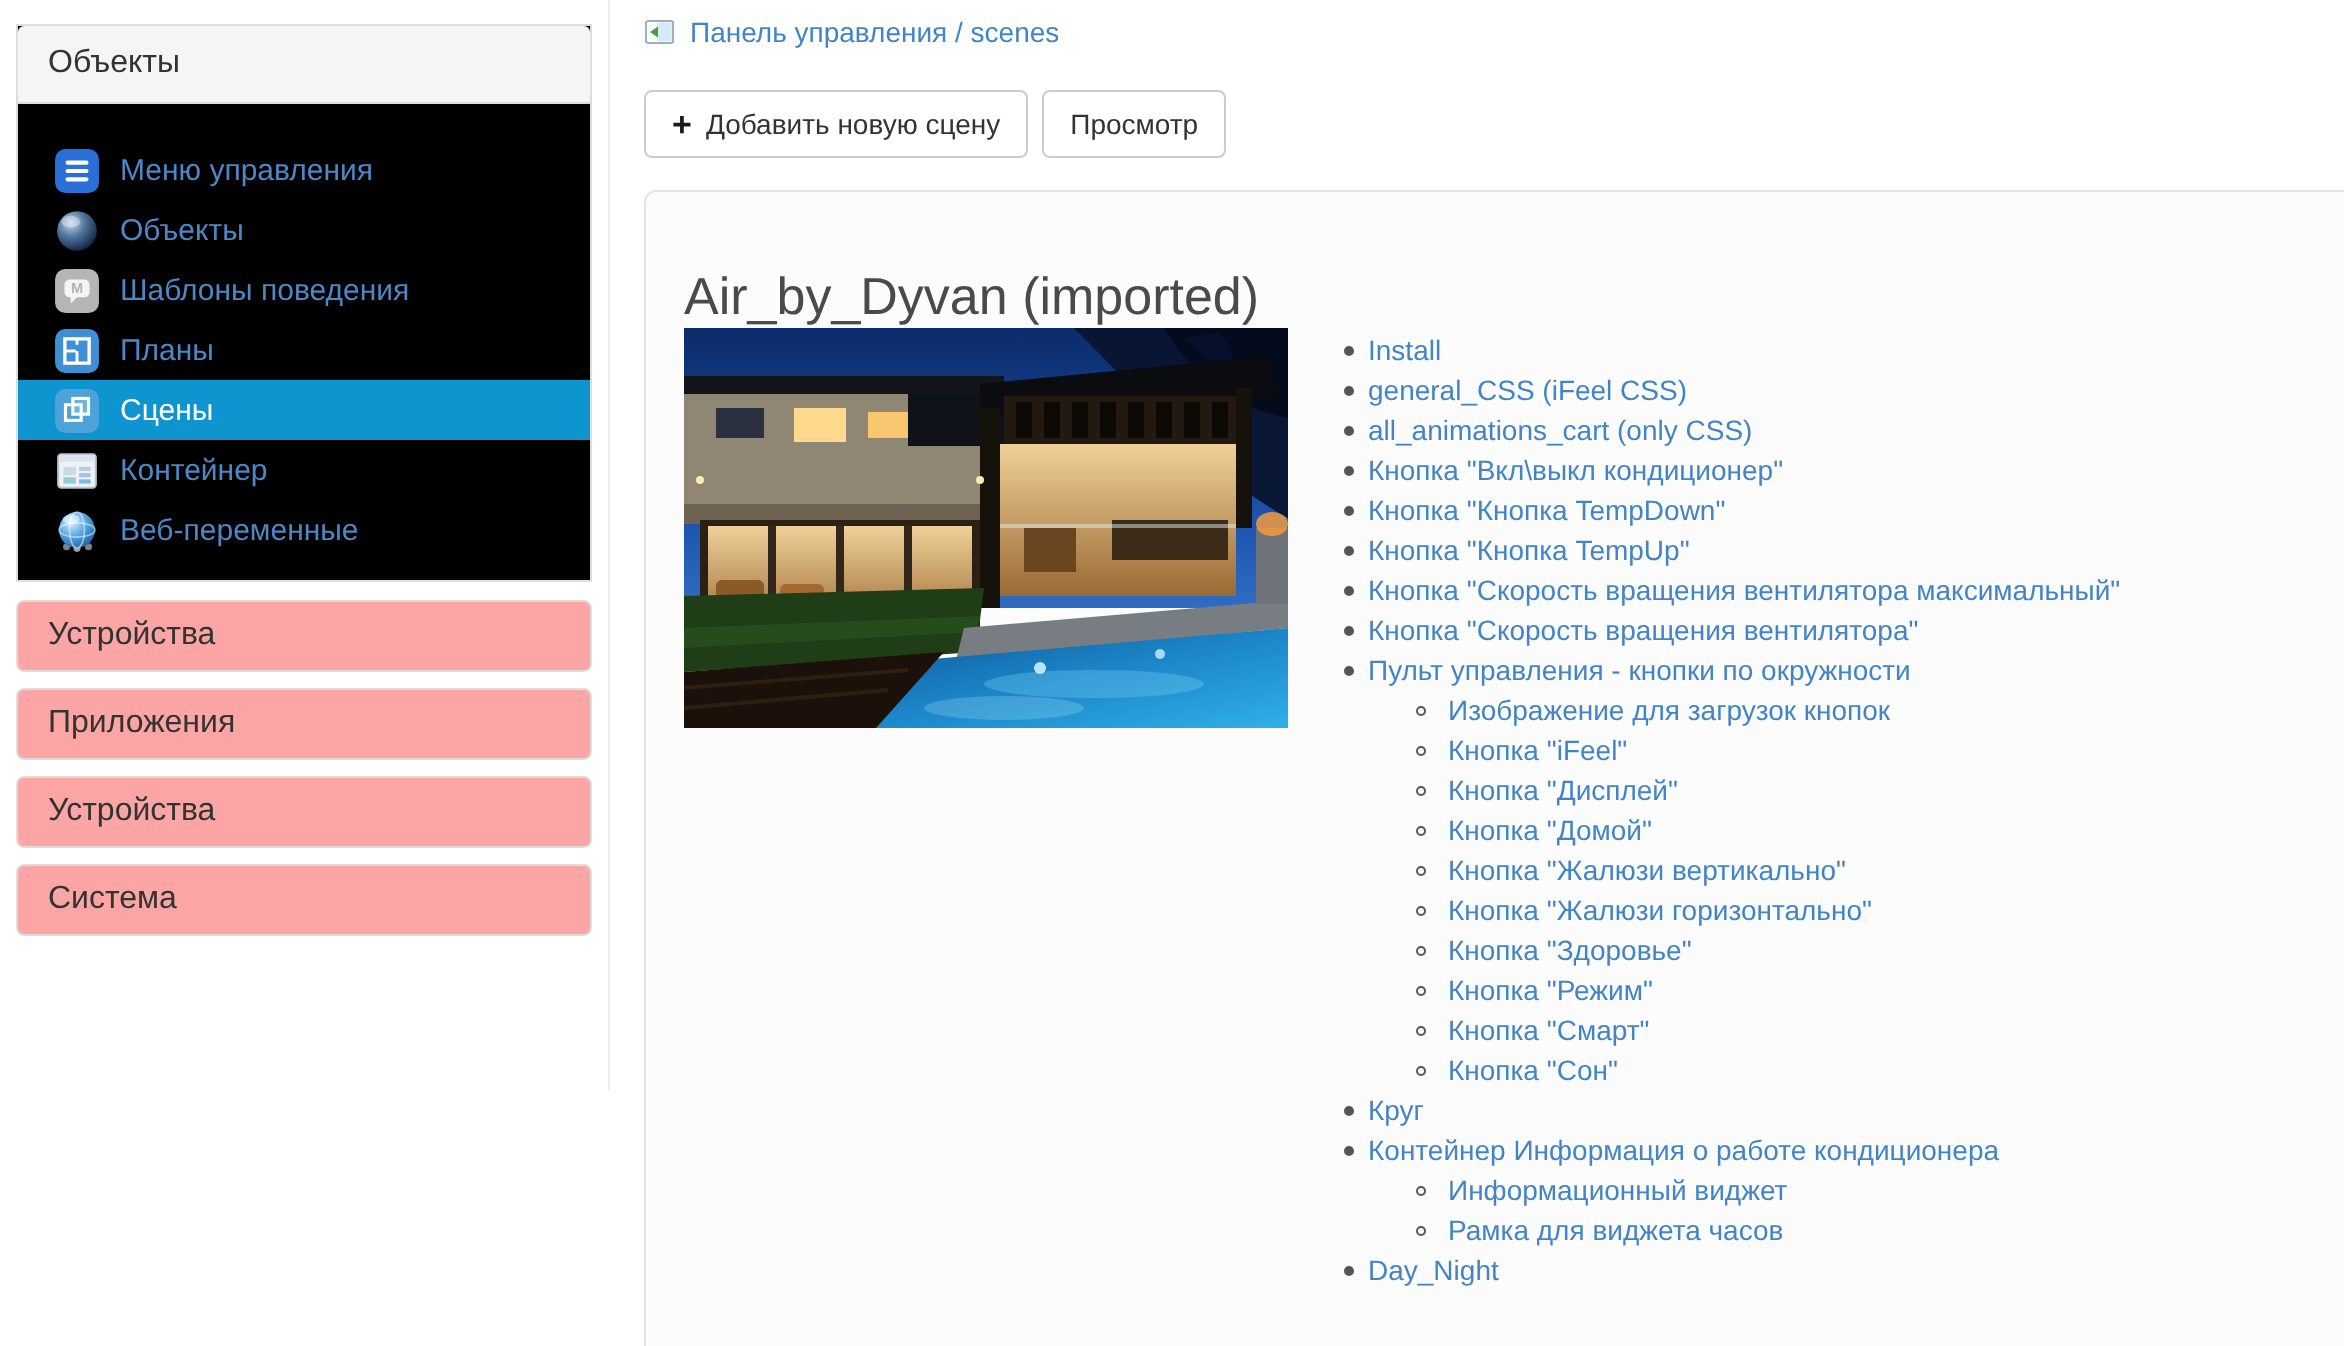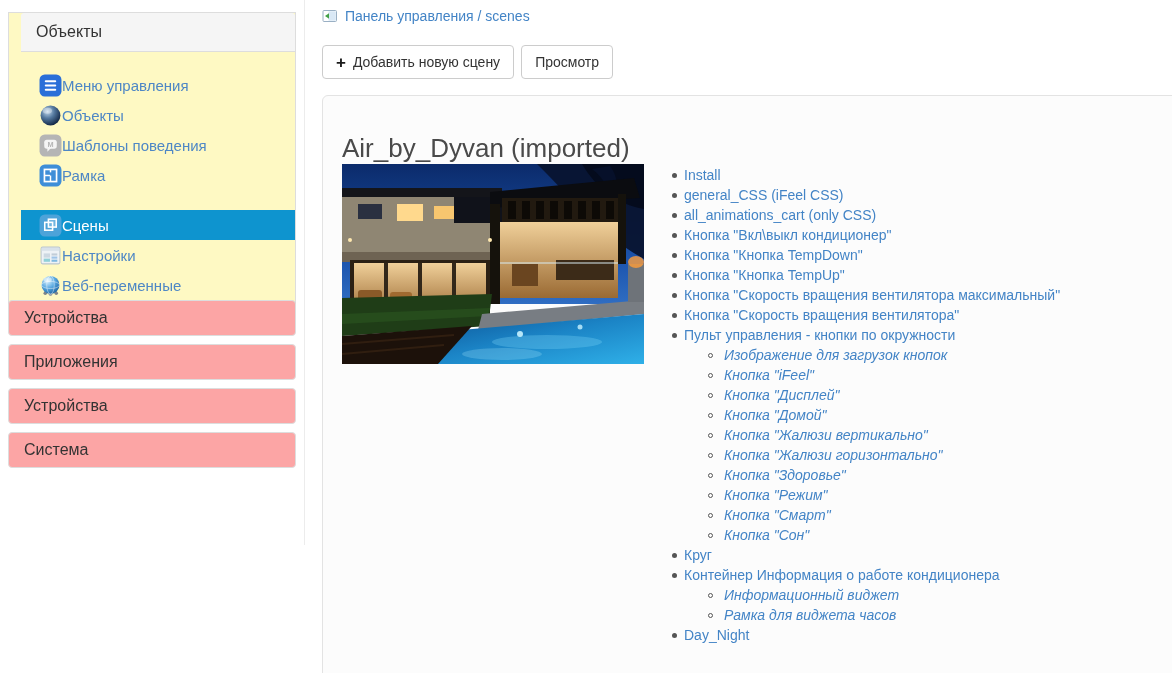--- a/index.html
+++ b/index.html
@@ -20,32 +20,32 @@
   body{
     font-family:"Liberation Sans","DejaVu Sans",sans-serif;
     background:#ffffff;color:var(--text-dark);
     position:relative;overflow:hidden;font-size:14px;
   }
   a{text-decoration:none;cursor:pointer;}
   .col-divider{position:absolute;left:304px;top:0;width:1px;height:545px;background:#ececec;}
 
   
   .sidebar{position:absolute;left:8px;top:12px;width:288px;}
-  .objects-panel{background:#fef9c3;border:1px solid var(--border);border-radius:0;padding-left:12px;}
+  .objects-panel{background:#000000;border:1px solid var(--border);border-radius:0;}
   .panel-heading{
     background:var(--heading-bg);border-bottom:1px solid var(--border);
     border-radius:3px 3px 0 0;padding:10px 15px;font-size:16px;color:var(--text-dark);
     cursor:pointer;
   }
   .menu-list{padding:18px 0 10px;}
   .menu-item{
-    display:flex;align-items:center;height:30px;
+    display:flex;align-items:center;gap:10px;height:30px;
     padding:0 10px 0 18px;color:var(--sidebar-link);font-size:15px;
   }
-  .menu-item.active{background:var(--active-bg);color:#ffffff;margin-top:20px;}
+  .menu-item.active{background:var(--active-bg);color:#ffffff;}
   .menu-item .icon{width:23px;height:23px;flex:0 0 23px;display:inline-block;}
   .menu-item .icon svg{width:100%;height:100%;display:block;}
 
   .accordion{position:absolute;left:8px;top:300px;width:288px;}
   .collapsed-panel{
     height:36px;background:#fca5a5;border:1px solid var(--border);border-radius:4px;
     margin-bottom:8px;display:flex;align-items:center;padding:0 15px;
     font-size:16px;color:var(--text-dark);cursor:pointer;
   }
 
@@ -73,21 +73,21 @@
   .scene-title{
     position:absolute;left:342px;top:133px;font-size:26px;font-weight:400;color:var(--title-color);
   }
   .scene-image{position:absolute;left:342px;top:164px;width:302px;height:200px;}
   .scene-image svg{width:100%;height:100%;display:block;}
 
   .scene-list{position:absolute;left:660px;top:165px;width:505px;}
   .scene-item{position:relative;line-height:20px;font-size:14px;}
   .scene-item a{color:var(--content-link);margin-top:29px;}
   .scene-item.lvl1{padding-left:24px;}
-  .scene-item.lvl2{padding-left:64px;font-style:italic;}
+  .scene-item.lvl2{padding-left:64px;}
   .scene-item .bullet{
     position:absolute;top:7.5px;width:5px;height:5px;border-radius:50%;
   }
   .scene-item.lvl1 .bullet{left:12px;background:var(--bullet);}
   .scene-item.lvl2 .bullet{left:48px;background:transparent;border:1px solid var(--bullet);}
 </style>
 </head>
 <body>
 
 <div class="col-divider"></div>
@@ -139,21 +139,21 @@
         <a class="menu-item">
           <span class="icon">
             <svg viewBox="0 0 22 22">
               <rect x="0.5" y="0.5" width="21" height="21" rx="5" fill="#3e8ed8"></rect>
               <rect x="5.2" y="5.2" width="11.6" height="11.6" fill="none" stroke="#fff" stroke-width="1.6"></rect>
               <line x1="5.2" y1="11" x2="10.5" y2="11" stroke="#fff" stroke-width="1.4"></line>
               <line x1="11" y1="11" x2="11" y2="16.8" stroke="#fff" stroke-width="1.4"></line>
               <line x1="11" y1="5.2" x2="11" y2="8" stroke="#fff" stroke-width="1.4"></line>
             </svg>
           </span>
-          <span>Рамка</span>
+          <span>Планы</span>
         </a>
         <a class="menu-item active">
           <span class="icon">
             <svg viewBox="0 0 22 22">
               <rect x="0.5" y="0.5" width="21" height="21" rx="5" fill="#4da3d9"></rect>
               <rect x="5.5" y="8" width="7.5" height="7.5" fill="none" stroke="#fff" stroke-width="1.5"></rect>
               <rect x="9" y="5" width="7.5" height="7.5" fill="rgba(255,255,255,0.2)" stroke="#fff" stroke-width="1.5"></rect>
             </svg>
           </span>
           <span>Сцены</span>
@@ -163,21 +163,21 @@
             <svg viewBox="0 0 22 22">
               <rect x="2" y="3" width="18" height="16" rx="1.5" fill="#eef2f6" stroke="#b9c5cf"></rect>
               <rect x="2.5" y="3.5" width="17" height="3" fill="#d9e2ea"></rect>
               <rect x="4.5" y="9" width="6" height="4" fill="#cdd8e2"></rect>
               <rect x="4.5" y="14" width="6" height="3" fill="#8fd0d8"></rect>
               <rect x="12" y="9" width="5.5" height="2" fill="#c2cdd8"></rect>
               <rect x="12" y="12" width="5.5" height="2" fill="#9fc4e8"></rect>
               <rect x="12" y="15" width="5.5" height="2" fill="#7db8e0"></rect>
             </svg>
           </span>
-          <span>Настройки</span>
+          <span>Контейнер</span>
         </a>
         <a class="menu-item">
           <span class="icon">
             <svg viewBox="0 0 22 22">
               <defs>
                 <radialGradient id="gg" cx="35%" cy="28%" r="80%">
                   <stop offset="0%" stop-color="#d8f1ff"></stop>
                   <stop offset="50%" stop-color="#58a8e0"></stop>
                   <stop offset="100%" stop-color="#1b5f9e"></stop>
                 </radialGradient>

